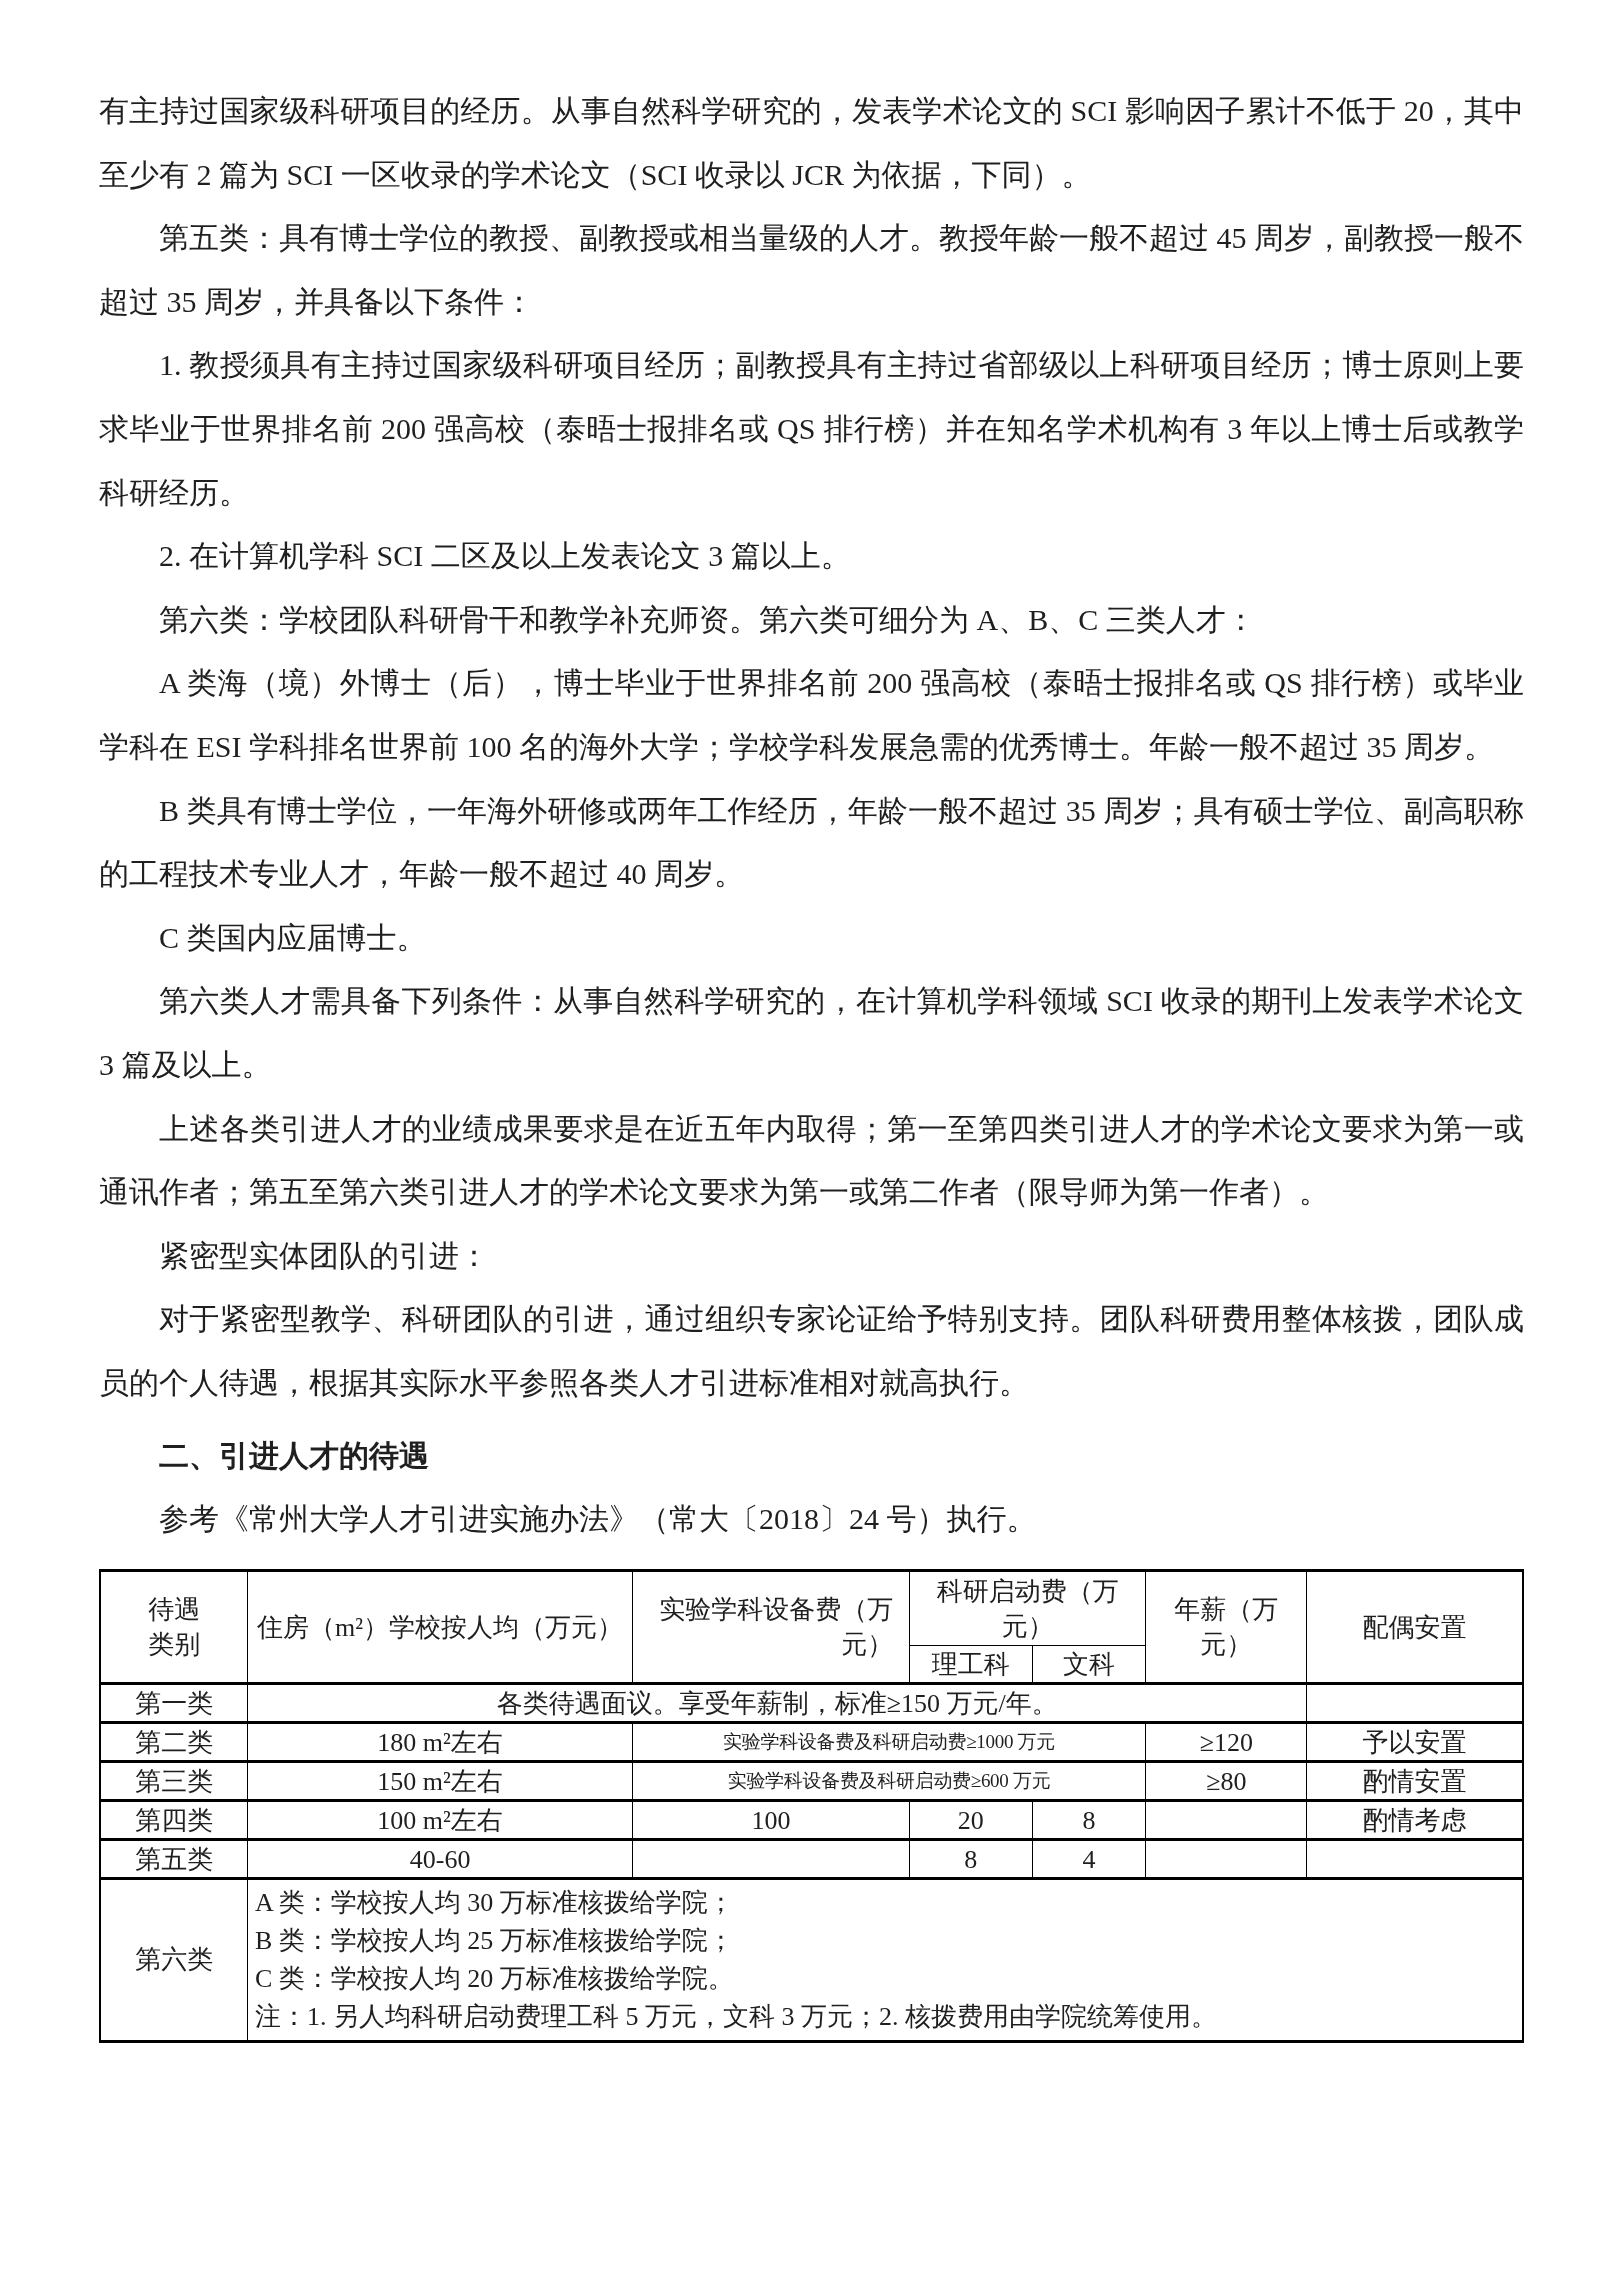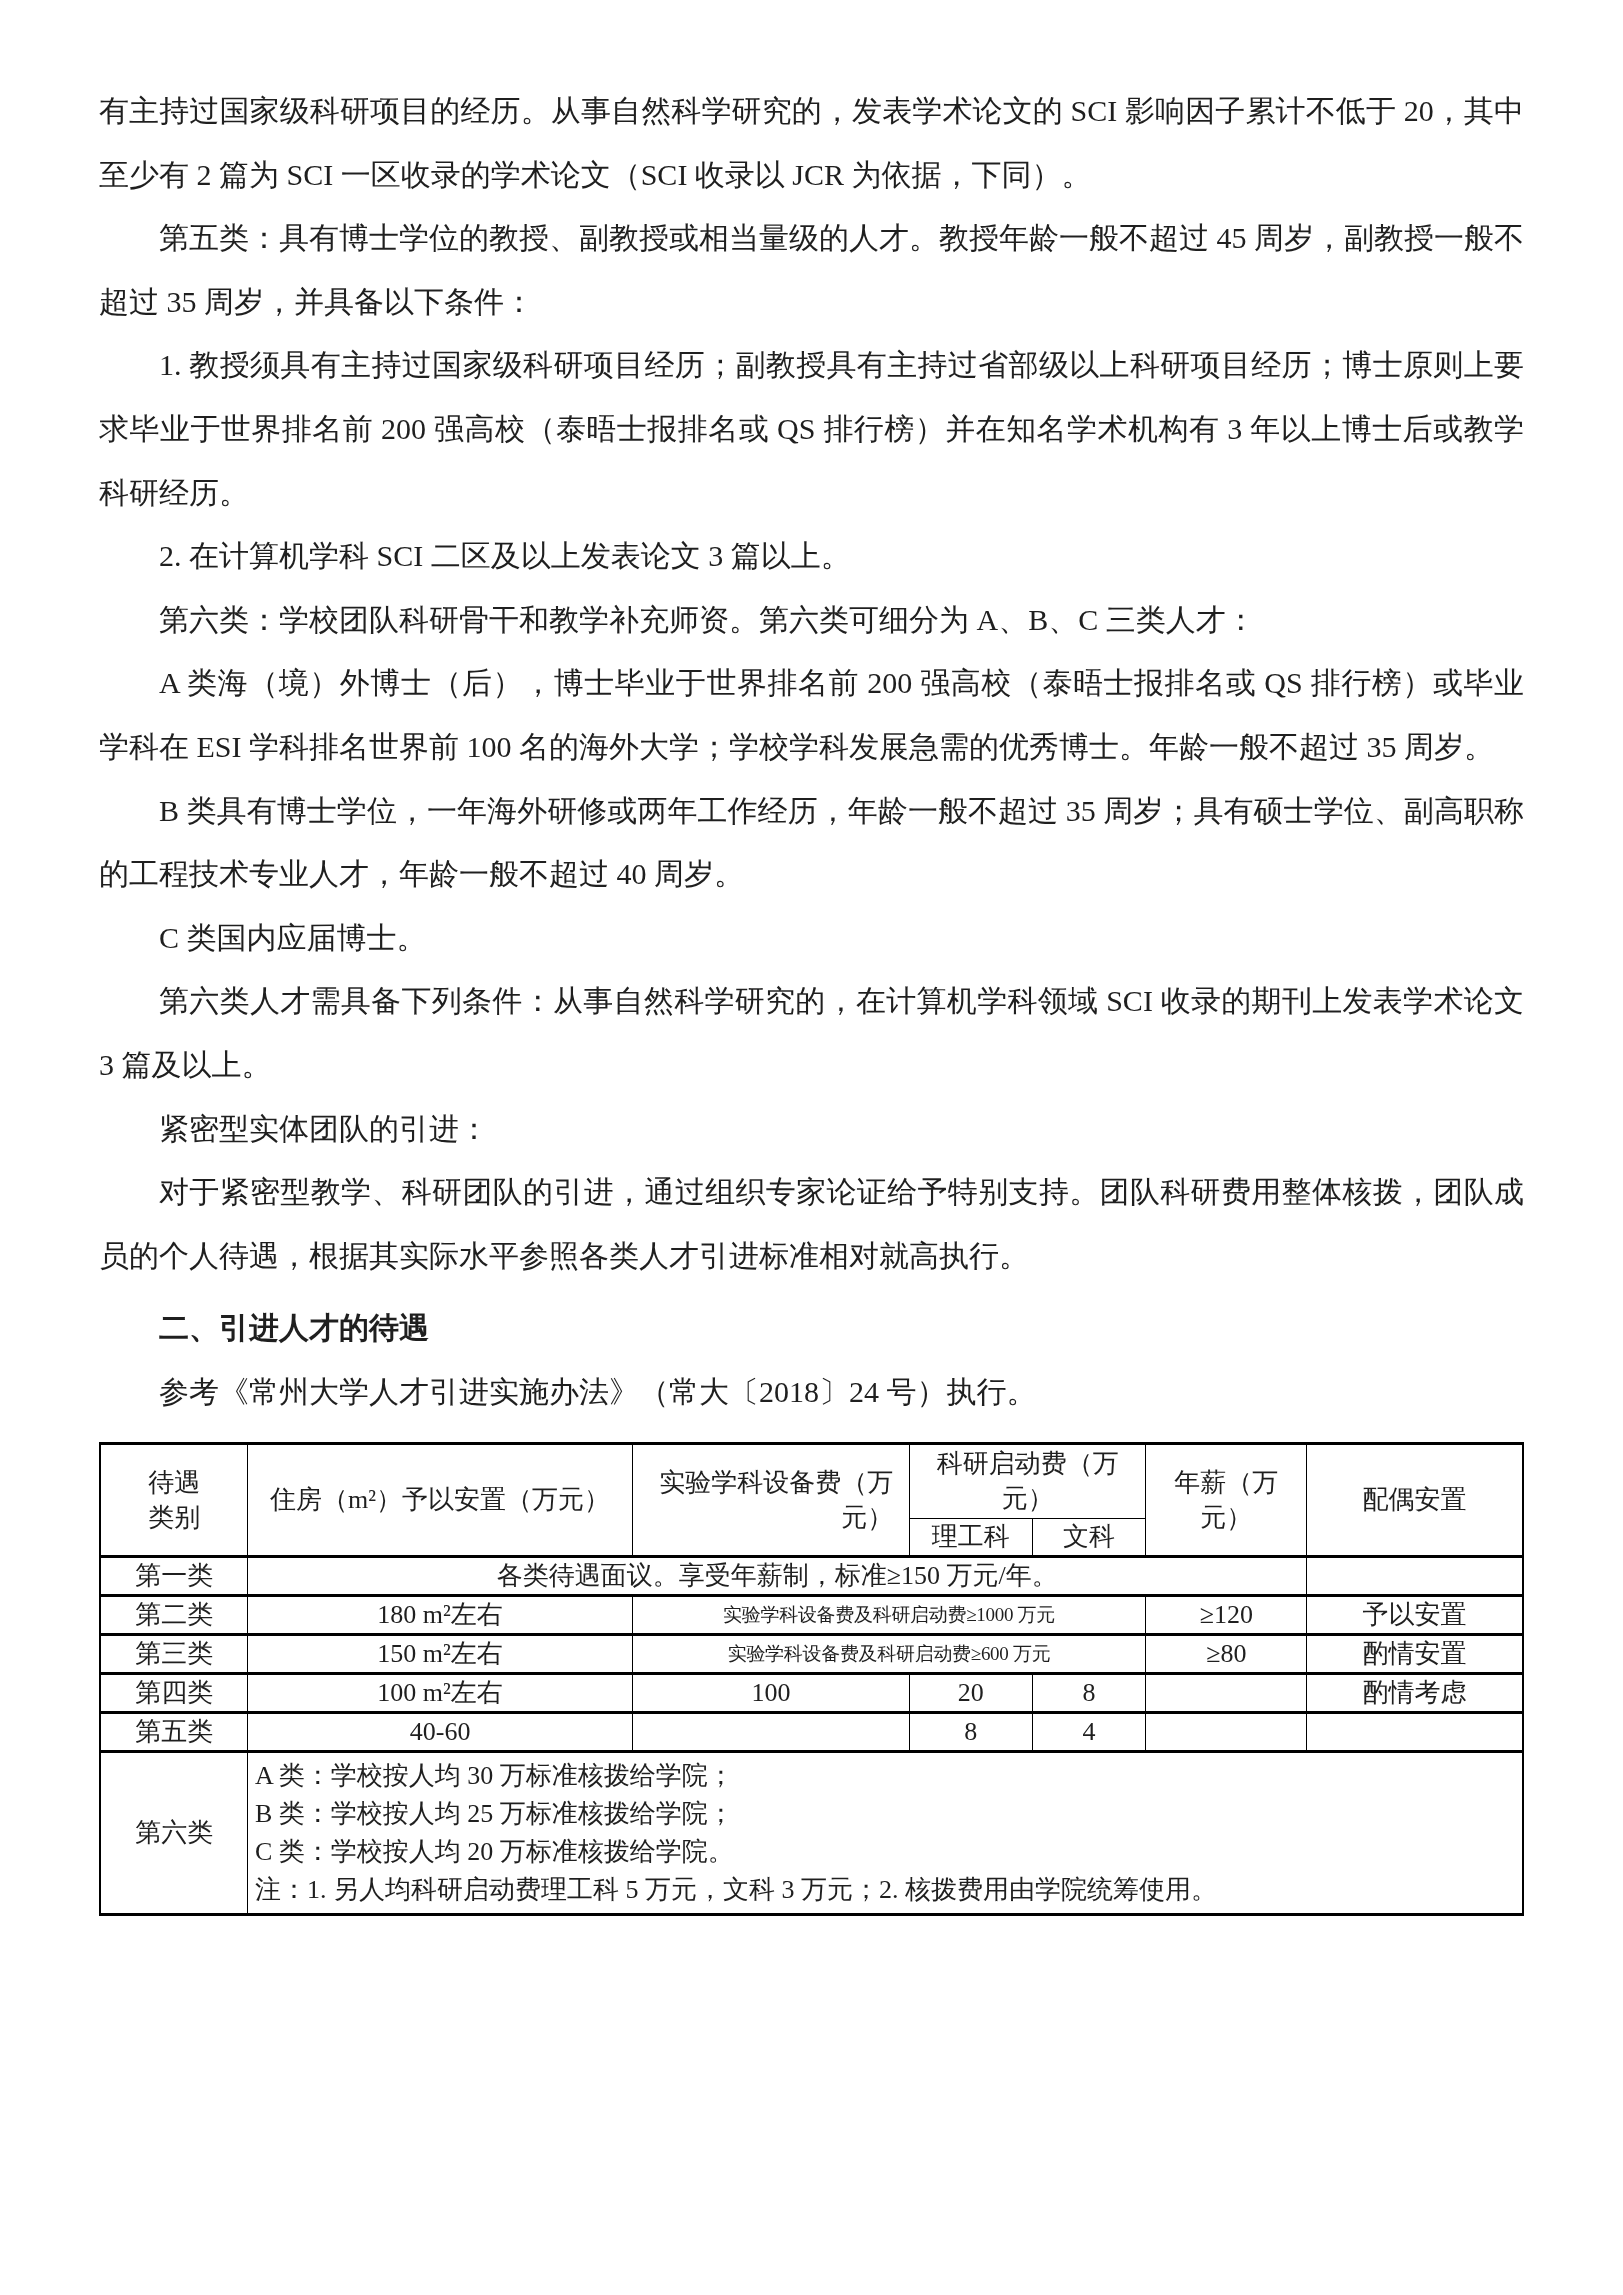--- a/index.html
+++ b/index.html
@@ -53,40 +53,41 @@
 
   <p class="para">有主持过国家级科研项目的经历。从事自然科学研究的，发表学术论文的 SCI 影响因子累计不低于 20，其中至少有 2 篇为 SCI 一区收录的学术论文（SCI 收录以 JCR 为依据，下同）。</p>
   <p class="para indent">第五类：具有博士学位的教授、副教授或相当量级的人才。教授年龄一般不超过 45 周岁，副教授一般不超过 35 周岁，并具备以下条件：</p>
   <p class="para indent">1. 教授须具有主持过国家级科研项目经历；副教授具有主持过省部级以上科研项目经历；博士原则上要求毕业于世界排名前 200 强高校（泰晤士报排名或 QS 排行榜）并在知名学术机构有 3 年以上博士后或教学科研经历。</p>
   <p class="para indent">2. 在计算机学科 SCI 二区及以上发表论文 3 篇以上。</p>
   <p class="para indent">第六类：学校团队科研骨干和教学补充师资。第六类可细分为 A、B、C 三类人才：</p>
   <p class="para indent">A 类海（境）外博士（后），博士毕业于世界排名前 200 强高校（泰晤士报排名或 QS 排行榜）或毕业学科在 ESI 学科排名世界前 100 名的海外大学；学校学科发展急需的优秀博士。年龄一般不超过 35 周岁。</p>
   <p class="para indent">B 类具有博士学位，一年海外研修或两年工作经历，年龄一般不超过 35 周岁；具有硕士学位、副高职称的工程技术专业人才，年龄一般不超过 40 周岁。</p>
   <p class="para indent">C 类国内应届博士。</p>
   <p class="para indent">第六类人才需具备下列条件：从事自然科学研究的，在计算机学科领域 SCI 收录的期刊上发表学术论文 3 篇及以上。</p>
+  <p class="para indent">上述各类引进人才的业绩成果要求是在近五年内取得；第一至第四类引进人才的学术论文要求为第一或通讯作者；第五至第六类引进人才的学术论文要求为第一或第二作者（限导师为第一作者）。</p>
   <p class="para indent">紧密型实体团队的引进：</p>
   <p class="para indent">对于紧密型教学、科研团队的引进，通过组织专家论证给予特别支持。团队科研费用整体核拨，团队成员的个人待遇，根据其实际水平参照各类人才引进标准相对就高执行。</p>
 
   <p class="heading">二、引进人才的待遇</p>
   <p class="para indent">参考《常州大学人才引进实施办法》（常大〔2018〕24 号）执行。</p>
 
   <table class="treatment">
     <colgroup>
       <col style="width:10.4%">
       <col style="width:27.0%">
       <col style="width:19.5%">
       <col style="width:8.6%">
       <col style="width:8.0%">
       <col style="width:11.3%">
       <col style="width:15.2%">
     </colgroup>
     <tbody>
       <tr class="hrow1">
         <th rowspan="2"><span class="narrow">待遇类别</span></th>
-        <th rowspan="2">住房（m²）予以安置（万元）</th>
+        <th rowspan="2">住房（m²）学校按人均（万元）</th>
         <th rowspan="2"><span class="narrow-equip">实验学科设备费（万元）</span></th>
         <th colspan="2"><span class="narrow-startup">科研启动费（万元）</span></th>
         <th rowspan="2"><span class="narrow-salary">年薪（万元）</span></th>
         <th rowspan="2">配偶安置</th>
       </tr>
       <tr class="hrow2">
         <th>理工科</th>
         <th>文科</th>
       </tr>
 

